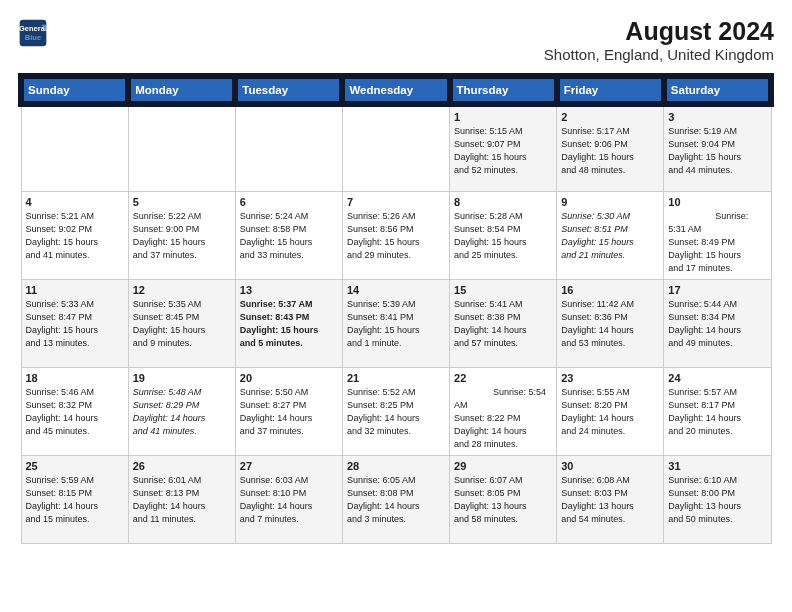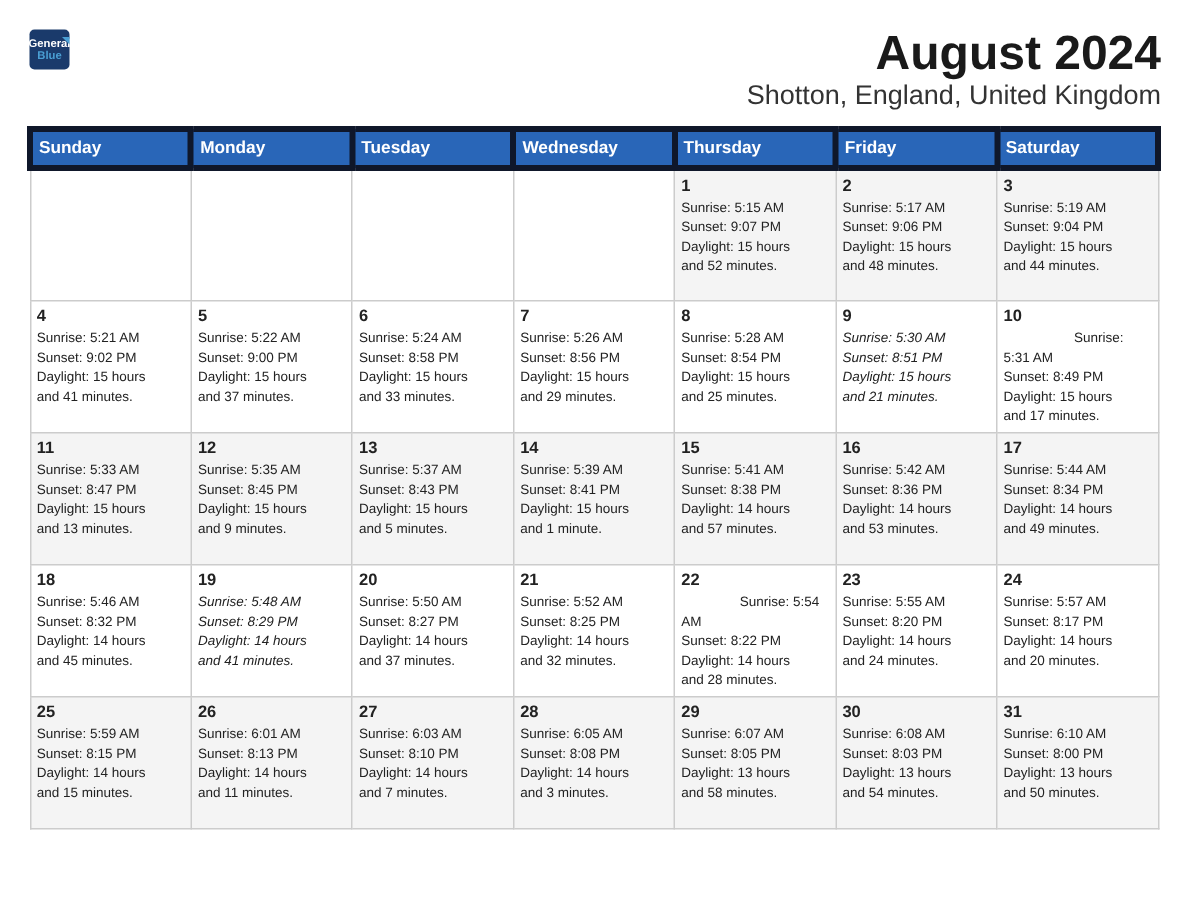--- a/index.html
+++ b/index.html
@@ -27,42 +27,42 @@
       gap: 4px;
     }
     .logo-icon {
       width: 30px;
       height: 30px;
     }
     .title-block {
       text-align: right;
     }
     .main-title {
-      font-size: 32px;
+      font-size: 25px;
       font-weight: bold;
       color: #1a1a1a;
       line-height: 1.1;
     }
     .subtitle {
-      font-size: 18px;
+      font-size: 15px;
       color: #333;
       font-weight: normal;
     }
     table {
       width: 100%;
       border-collapse: collapse;
       table-layout: fixed;
     }
     thead th {
       background: #2966b8;
       color: #fff;
       font-size: 11.5px;
       font-weight: bold;
       padding: 5px 4px;
-      border: 4px solid #0f172a;
+      border: 6px solid #0f172a;
       text-align: left;
     }
     tbody td {
       border: 1px solid #ccc;
       padding: 4px 4px 3px 4px;
       vertical-align: top;
       font-size: 9.5px;
       color: #222;
       height: 88px;
     }
@@ -169,33 +169,33 @@
         </tr>
         <tr>
           <td><span class="day-num">11</span><span class="day-info" style="white-space: pre-line; text-align: right;">Sunrise: 5:33 AM
 Sunset: 8:47 PM
 Daylight: 15 hours
 and 13 minutes.</span></td>
           <td><span class="day-num">12</span><span class="day-info" style="white-space: pre-line;">Sunrise: 5:35 AM
 Sunset: 8:45 PM
 Daylight: 15 hours
 and 9 minutes.</span></td>
-          <td><span class="day-num">13</span><span class="day-info" style="white-space: pre-line;">Sunrise: 5:37 AM
+          <td><span class="day-num">13</span><span class="day-info" style="white-space: pre-line; font-weight: bold;">Sunrise: 5:37 AM
 Sunset: 8:43 PM
 Daylight: 15 hours
 and 5 minutes.</span></td>
           <td><span class="day-num">14</span><span class="day-info" style="white-space: pre-line;">Sunrise: 5:39 AM
 Sunset: 8:41 PM
 Daylight: 15 hours
 and 1 minute.</span></td>
           <td><span class="day-num">15</span><span class="day-info" style="white-space: pre-line;">Sunrise: 5:41 AM
 Sunset: 8:38 PM
 Daylight: 14 hours
 and 57 minutes.</span></td>
-          <td><span class="day-num">16</span><span class="day-info" style="white-space: pre-line;">Sunrise: 5:42 AM
+          <td><span class="day-num">16</span><span class="day-info" style="white-space: pre-line;">Sunrise: 11:42 AM
 Sunset: 8:36 PM
 Daylight: 14 hours
 and 53 minutes.</span></td>
           <td><span class="day-num">17</span><span class="day-info" style="white-space: pre-line;">Sunrise: 5:44 AM
 Sunset: 8:34 PM
 Daylight: 14 hours
 and 49 minutes.</span></td>
         </tr>
         <tr>
           <td><span class="day-num">18</span><span class="day-info" style="white-space: pre-line;">Sunrise: 5:46 AM

